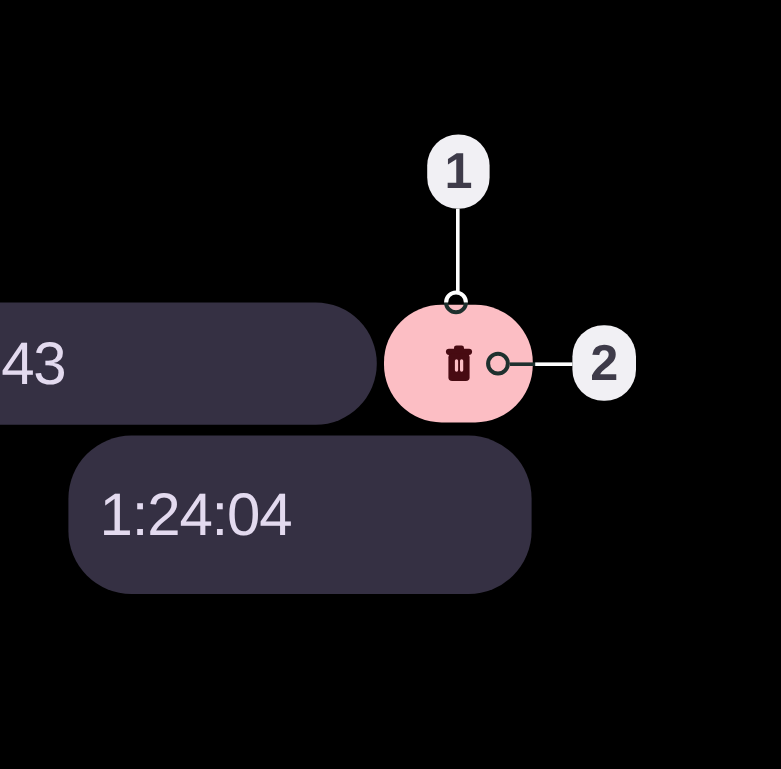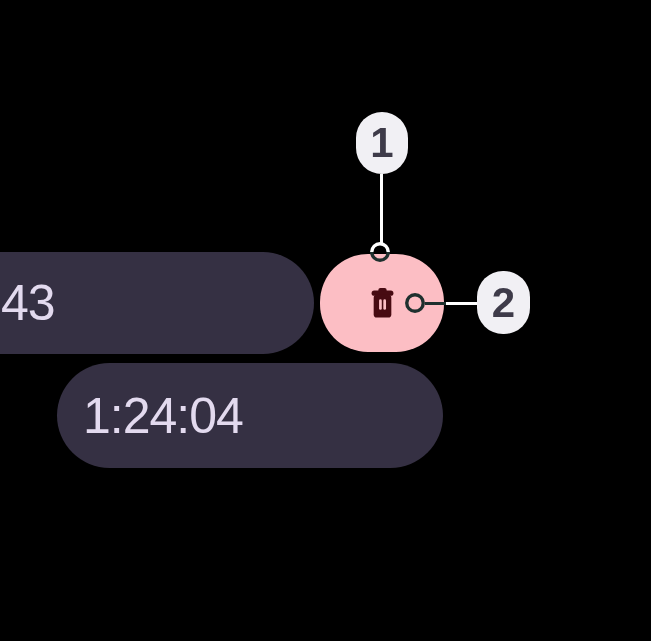--- a/index.html
+++ b/index.html
@@ -35,21 +35,21 @@
     white-space:nowrap;
   }
   .pill-top{
     left:-80px;top:252px;
     width:394px;height:102px;
     border-radius:51px;
   }
   .pill-top .time-text{left:81px;text-align:right;}
   .pill-bottom{
     left:57px;top:363px;
-    width:386px;height:105px;
+    width:386px;height:132px;
     border-radius:52.5px;
     text-align:center;
   }
   .pill-bottom .time-text{left:26px;}
   .delete-btn{
     position:absolute;
     left:320px;top:254px;
     width:124px;height:98px;
     border-radius:48px;
     background:var(--delete_bg);

